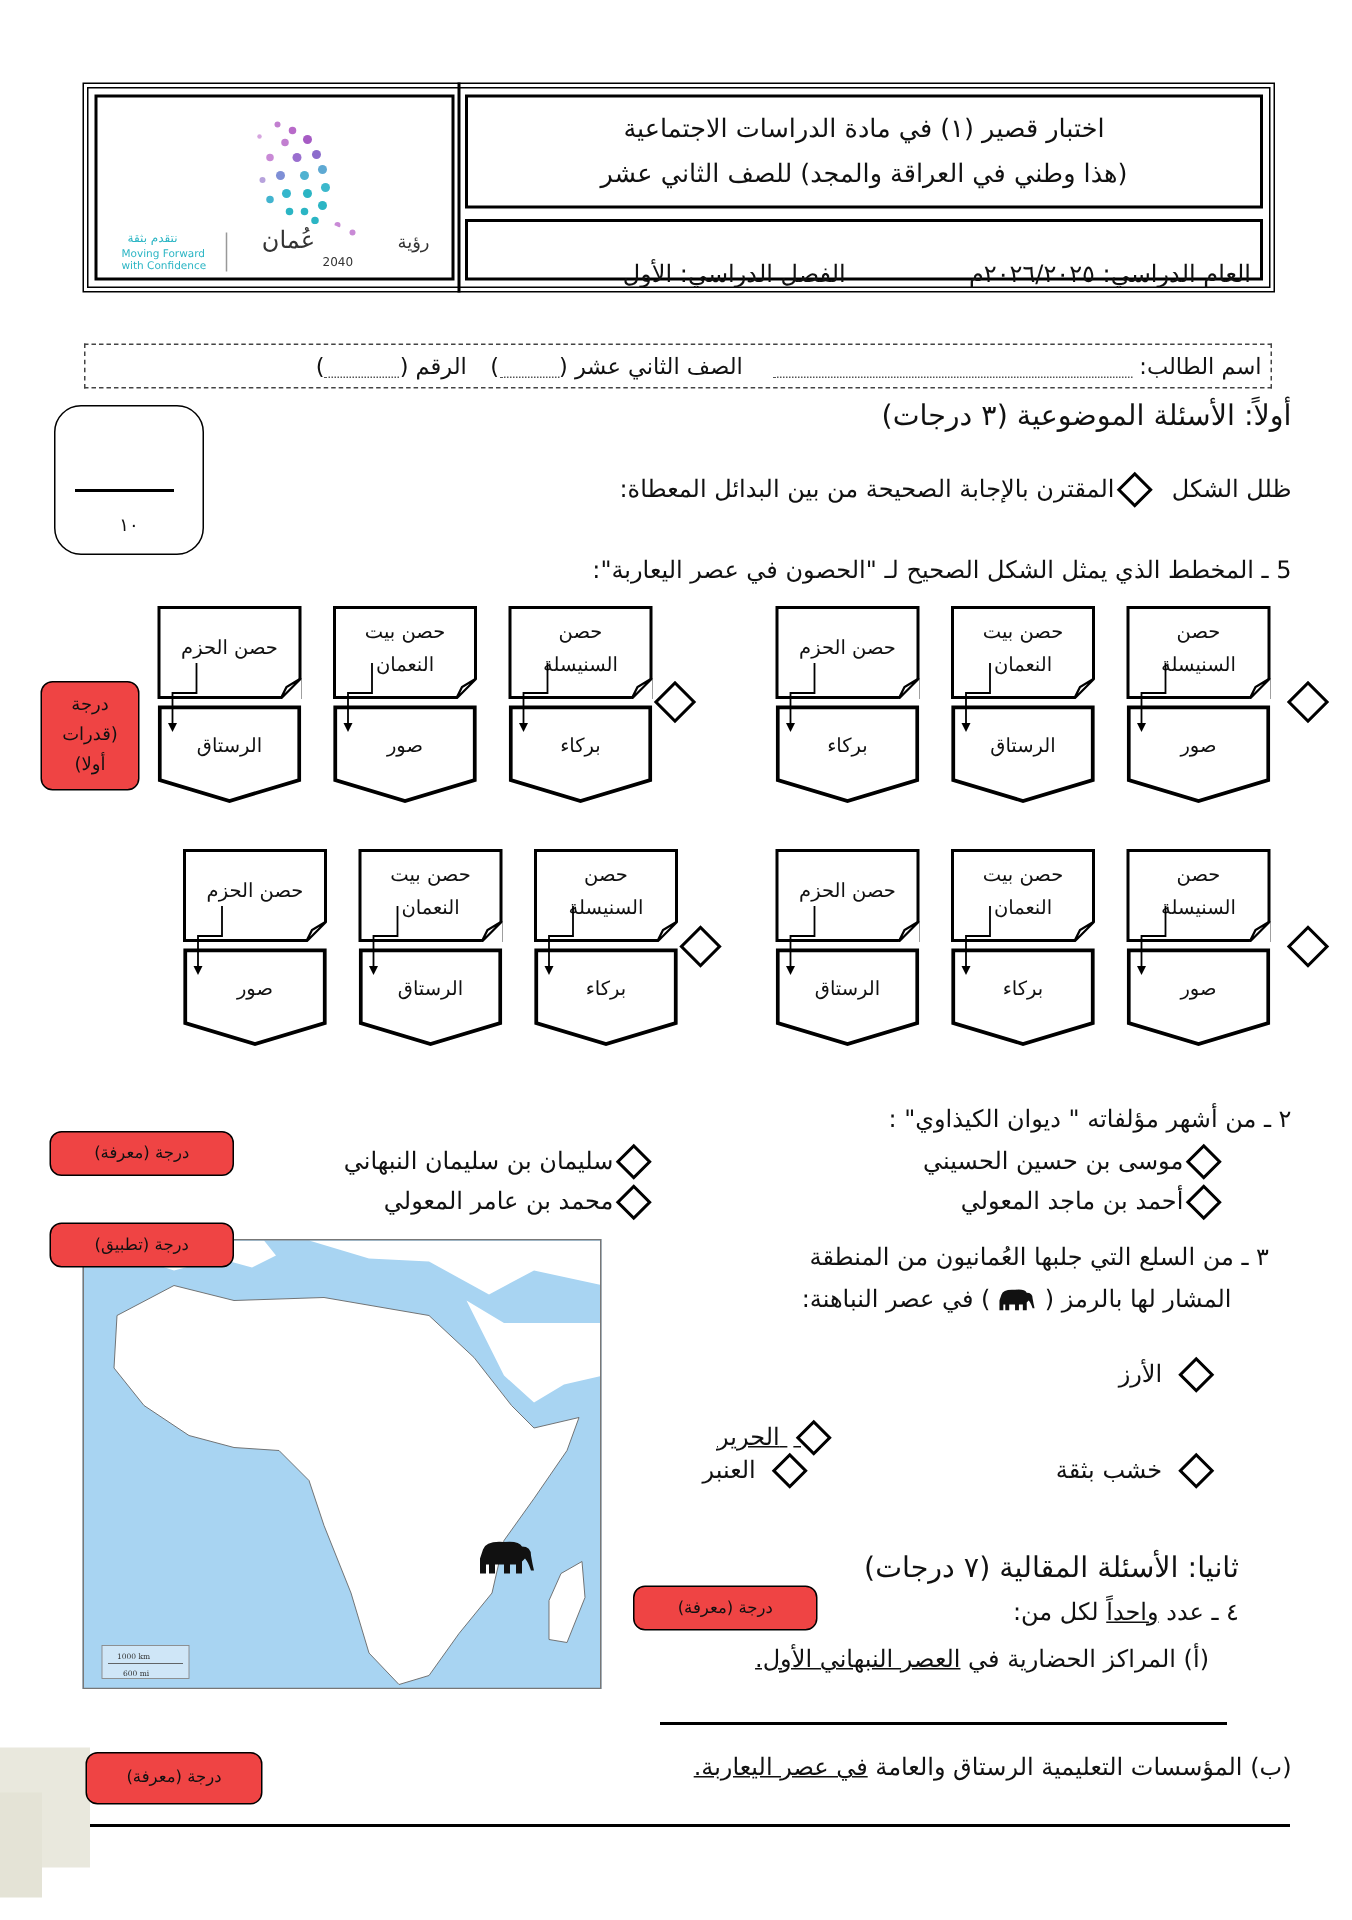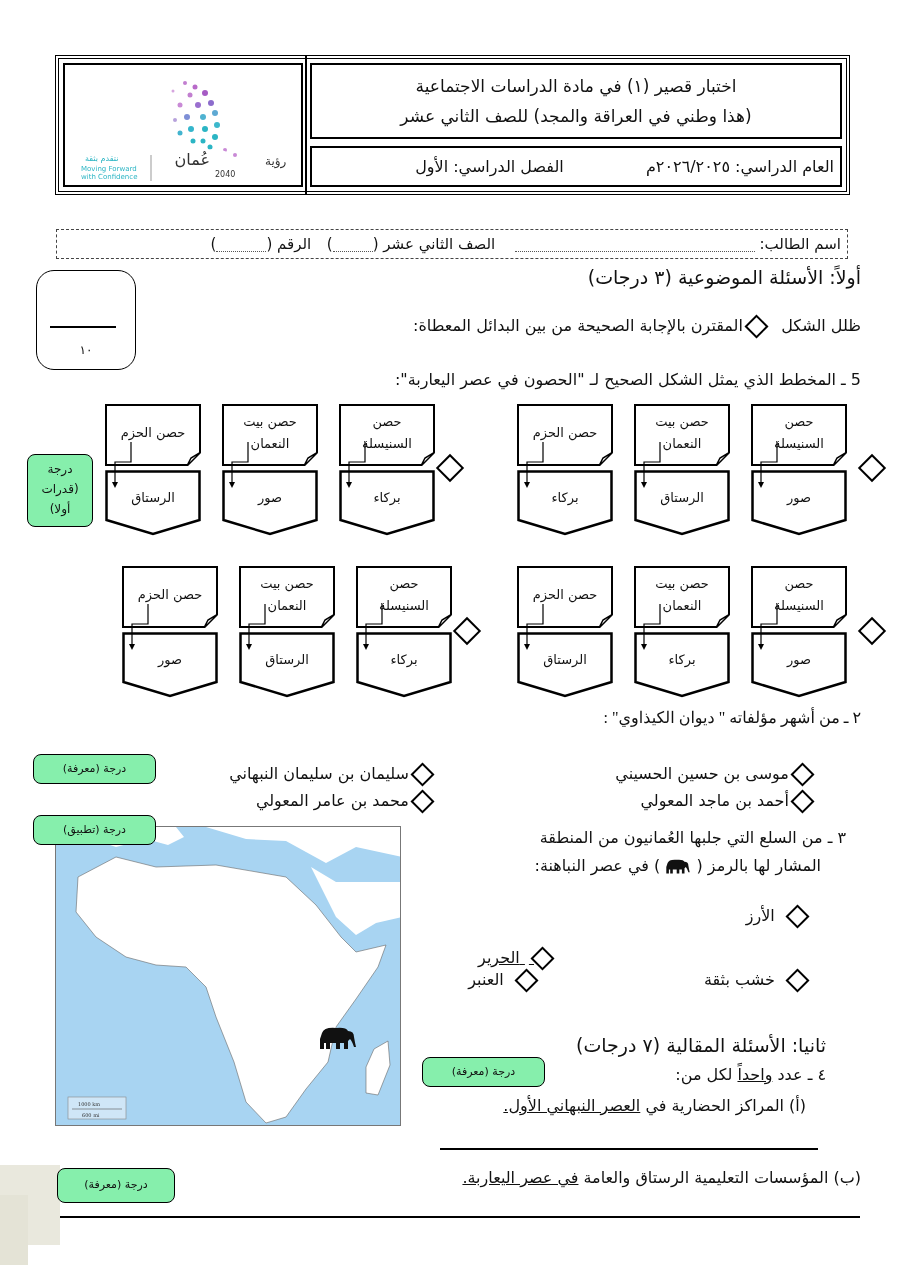--- a/index.html
+++ b/index.html
@@ -5,42 +5,42 @@
   html, body { margin:0; padding:0; background:#fff; }
   body { width:901px; height:1280px; position:relative; overflow:hidden;
          font-family:"DejaVu Sans", sans-serif; color:#111; }
   .abs { position:absolute; }
   .rtl { direction:rtl; }
 
   
   .hdr-outer { left:55px; top:55px; width:795px; height:140px; border:3px double #000; border-width:4px; box-sizing:border-box; border-style:double; }
   .hdr-logo { left:63px; top:63px; width:240px; height:124px; border:2px solid #000; box-sizing:border-box; background:#fff; overflow:hidden; }
   .hdr-title { left:310px; top:63px; width:532px; height:76px; border:2px solid #000; box-sizing:border-box; text-align:center; font-size:17px; line-height:30px; padding-top:6px; }
-  .hdr-year { left:310px; top:146px; width:532px; height:41px; border:2px solid #000; box-sizing:border-box; font-size:16px; line-height:37px; padding:0 6px; }
+  .hdr-year { left:310px; top:146px; width:532px; height:41px; border:2px solid #000; box-sizing:border-box; font-size:16px; line-height:37px; padding:16px 6px; }
   .hdr-divider { left:305px; top:55px; width:2px; height:140px; background:#000; }
 
   
   .student { left:56px; top:229px; width:792px; height:30px; border:1px dashed #444; box-sizing:border-box; font-size:15px; line-height:28px; padding:0 6px; }
   .dots { display:inline-block; border-bottom:1px dotted #555; height:14px; vertical-align:middle; }
 
   .score-box { left:36px; top:270px; width:100px; height:100px; border:1.5px solid #000; border-radius:18px; box-sizing:border-box; }
   .score-line { left:50px; top:326px; width:66px; height:2px; background:#000; }
   .score-val { left:36px; top:343px; width:100px; text-align:center; font-size:12px; }
 
   .sec-title { font-size:19px; }
   .q-text { font-size:16px; }
   .diamond { display:inline-block; width:17px; height:17px; border:2px solid #000; transform:rotate(45deg); box-sizing:border-box; background:#fff; }
 
   
   .card-top { width:96px; height:62px; border:2.5px solid #000; box-sizing:border-box; background:#fff; font-size:13px; text-align:center; line-height:22px; padding-top:5px; }
   .card-bot { width:96px; height:66px; font-size:13px; text-align:center; }
   .card-bot svg { position:absolute; left:0; top:0; }
   .card-bot .lbl { position:absolute; left:0; width:96px; top:20px; text-align:center; }
 
-  .grade-box { border:1.5px solid #000; border-radius:8px; box-sizing:border-box; text-align:center; font-size:11px; background:#86efac; }
+  .grade-box { border:1.5px solid #000; border-radius:8px; box-sizing:border-box; text-align:center; font-size:11px; background:#ef4444; }
 
   .map { left:55px; top:826px; width:346px; height:300px; background:#a8d4f2; border:1px solid #777; box-sizing:border-box; overflow:hidden; }
   .answer-line { height:2px; background:#000; }
   .u { text-decoration:underline; }
   .wm { left:0px; top:1165px; width:60px; height:80px; background:#e9e8dd; }
   .wm2 { left:0px; top:1195px; width:28px; height:70px; background:#e4e3d6; }
 </style>
 </head>
 <body>
 
@@ -332,21 +332,21 @@
       <path d="M3,40 L9,40 L6,46 Z" fill="#000"></path>
     </svg>
   </div>
 
 <div class="abs grade-box rtl" style="left:27px; top:454px; width:66px; height:73px; font-size:12px; line-height:20px; padding-top:4px;">
   <div>درجة</div>
   <div>(قدرات</div>
   <div>أولا)</div>
 </div>
 
-<div class="abs rtl q-text" style="right:40px; top:708px;font-family:Liberation Serif, serif;">٢ ـ من أشهر مؤلفاته " ديوان الكيذاوي" :</div>
+<div class="abs rtl q-text" style="right:40px; top:736px;">٢ ـ من أشهر مؤلفاته " ديوان الكيذاوي" :</div>
 <div class="abs rtl q-text" style="right:90px; top:764px;">
   <span class="diamond" style="vertical-align:middle;"></span>
   <span>موسى بن حسين الحسيني</span>
 </div>
 <div class="abs rtl q-text" style="right:470px; top:764px;">
   <span class="diamond" style="vertical-align:middle;"></span>
   <span>سليمان بن سليمان النبهاني</span>
 </div>
 <div class="abs rtl q-text" style="right:90px; top:791px;">
   <span class="diamond" style="vertical-align:middle;"></span>

